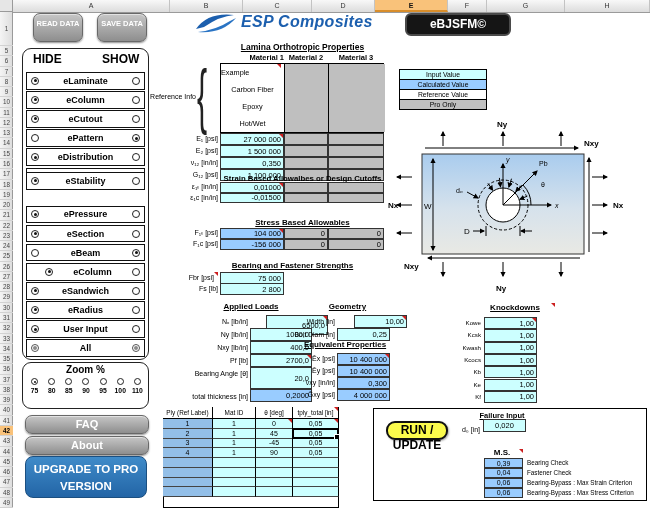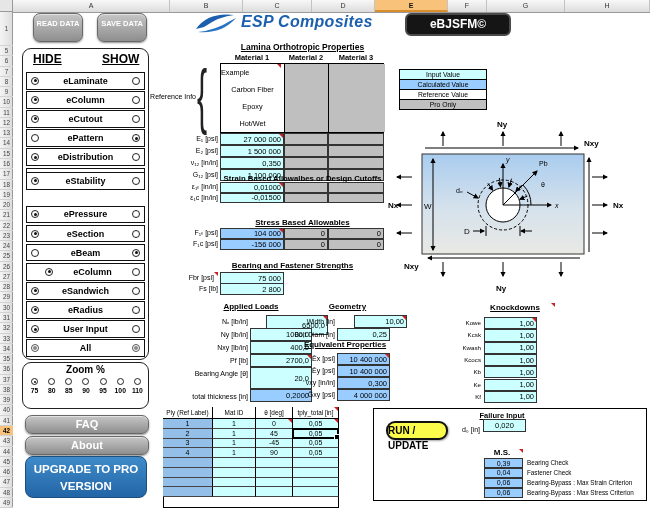--- a/index.html
+++ b/index.html
@@ -14,21 +14,21 @@
   .rowcell{position:absolute;left:0;width:13px;font-size:6.3px;color:#444;text-align:center;border-bottom:1px solid #D2D2D2;box-sizing:border-box;overflow:hidden}
   .rowcell.hl{background:#F9C27A;color:#000;font-weight:bold}
   
   .gbtn{position:absolute;background:linear-gradient(#C6C6C6,#8E8E8E);border:1px solid #686868;border-radius:7px;color:#fff;font-weight:bold;text-align:center;box-shadow:0 1px 2px rgba(0,0,0,.45),inset 0 1px 0 rgba(255,255,255,.5);cursor:default}
   .databtn{width:50px;height:29px;font-size:7.5px;line-height:11px;padding-top:4px;box-sizing:border-box}
   .badge{position:absolute;left:405px;top:13px;width:106px;height:23px;background:#151515;border:2px solid #4a4a4a;border-radius:6px;color:#fff;font-weight:bold;font-size:12px;text-align:center;line-height:19px;box-sizing:border-box}
   .logo-text{position:absolute;left:241px;top:13px;font-size:16px;font-style:italic;font-weight:bold;color:#1C5FAE;letter-spacing:.3px}
   .upgrade{position:absolute;left:25px;top:456px;width:122px;height:42px;background:linear-gradient(#3F8BC9,#2365A6);border:1px solid #1B4F80;border-radius:8px;color:#fff;font-weight:bold;font-size:11.5px;text-align:center;line-height:17px;padding-top:4px;box-sizing:border-box}
   
   .panel{position:absolute;border:1.5px solid #222;border-radius:9px;background:#fff;box-sizing:border-box}
-  .sb-head{position:absolute;font-size:12px;font-weight:bold;text-decoration:underline}
+  .sb-head{position:absolute;font-size:12px;font-weight:bold;}
   .sb-item{position:absolute;left:26px;width:119px;height:17.5px;border:1px solid #111;display:flex;align-items:center;background:#fff;box-sizing:border-box}
   .sb-label{flex:1;text-align:center;font-size:9px;font-weight:bold}
   .radio{width:8px;height:8px;min-width:8px;border:1px solid #222;border-radius:50%;background:#fff;position:relative;margin:0 4px;box-sizing:border-box}
   .radio.on::after{content:"";position:absolute;inset:1.5px;background:#111;border-radius:50%}
   .radio.gray{border-color:#555}
   .radio.gray::after{content:"";position:absolute;inset:1px;background:#8a8a8a;border-radius:50%}
   .zoom-title{position:absolute;left:22px;top:366px;width:127px;text-align:center;font-size:10px;font-weight:bold}
   .zoom-opts{position:absolute;left:26px;top:378px;width:120px;display:flex}
   .zoom-opt{flex:1;display:flex;flex-direction:column;align-items:center}
   .zoom-opt .radio{width:7px;height:7px;min-width:7px;margin:0 0 2px 0}
@@ -46,21 +46,21 @@
   
   .leg-row{position:absolute;left:399px;width:88px;height:11px;border:1px solid #000;box-sizing:border-box;font-size:6.8px;text-align:center;line-height:9px}
   
   .ply-outer{position:absolute;left:163px;top:407px;width:176px;height:101px;border:1.5px solid #000;box-sizing:border-box}
   .pcell{position:absolute;box-sizing:border-box;border-right:1.5px solid #000;border-bottom:1px solid #444;font-size:7px;display:flex;align-items:center;justify-content:center}
   .phead{font-size:6.4px;background:#fff}
   .selbox{position:absolute;border:2px solid #000;box-sizing:border-box}
   .selbox::after{content:"";position:absolute;right:-3px;bottom:-3px;width:4px;height:4px;background:#000;border:1px solid #fff}
   
   .run-panel{position:absolute;left:373px;top:408px;width:274px;height:93px;border:1.5px solid #000;box-sizing:border-box;background:#fff}
-  .run-btn{position:absolute;left:386px;top:421px;width:62px;height:19px;background:#FBFB4C;border:2px solid #111;border-radius:9px;font-size:10px;font-weight:bold;text-align:left;line-height:15px;box-sizing:border-box;box-shadow:1px 1px 2px rgba(0,0,0,.35)}
+  .run-btn{position:absolute;left:386px;top:421px;width:62px;height:19px;background:#FBFB4C;border:2px solid #111;border-radius:9px;font-size:12px;font-weight:bold;text-align:center;line-height:15px;box-sizing:border-box;box-shadow:1px 1px 2px rgba(0,0,0,.35)}
   .ms-label{position:absolute;font-size:6.3px;white-space:nowrap}
   svg text{font-family:"Liberation Sans","DejaVu Sans",sans-serif}
 </style>
 </head>
 <body>
 
 <div id="app">
 
   <div class="colstrip" id="colstrip">
       <div class="colcell" style="left: 13px; width: 157px;">A</div>
@@ -245,21 +245,21 @@
         <div class="zlab">110</div>
       </div>
     </div>
 
   <div class="gbtn" style="left:25px;top:415px;width:122px;height:17px;font-size:11px;line-height:16px">FAQ</div>
   <div class="gbtn" style="left:25px;top:436px;width:122px;height:17px;font-size:11px;line-height:16px">About</div>
   <div class="upgrade">UPGRADE TO PRO VERSION</div>
 
   <div class="sec-title" style="left:220px;top:42px;width:165px;font-size:8.5px">Lamina Orthotropic Properties</div>
   <div id="mat-heads">
-      <div class="mat-head" style="left: 220px; width: 64px;">Material 1</div>
+      <div class="mat-head" style="left: 220px; width: 64px; text-align: right;">Material 1</div>
       <div class="mat-head" style="left: 284px; width: 44px;">Material 2</div>
       <div class="mat-head" style="left: 328px; width: 56px;">Material 3</div>
     </div>
   <div style="position:absolute;left:220px;top:63px;width:164px;height:70px;border:1.5px solid #000;box-sizing:border-box">
     <div id="ref-lines" style="position:absolute;left:0;top:0;width:64px;height:100%;border-right:1px solid #000;box-sizing:border-box;background:#fff">
         <div style="height: 17.1px; line-height: 17.1px; font-size: 7.3px; text-align: left;">Example</div>
         <div style="height: 17.1px; line-height: 17.1px; font-size: 7.3px; text-align: center;">Carbon Fiber</div>
         <div style="height: 17.1px; line-height: 17.1px; font-size: 7.3px; text-align: center;">Epoxy</div>
         <div style="height: 17.1px; line-height: 17.1px; font-size: 7.3px; text-align: center;">Hot/Wet</div>
       </div>

